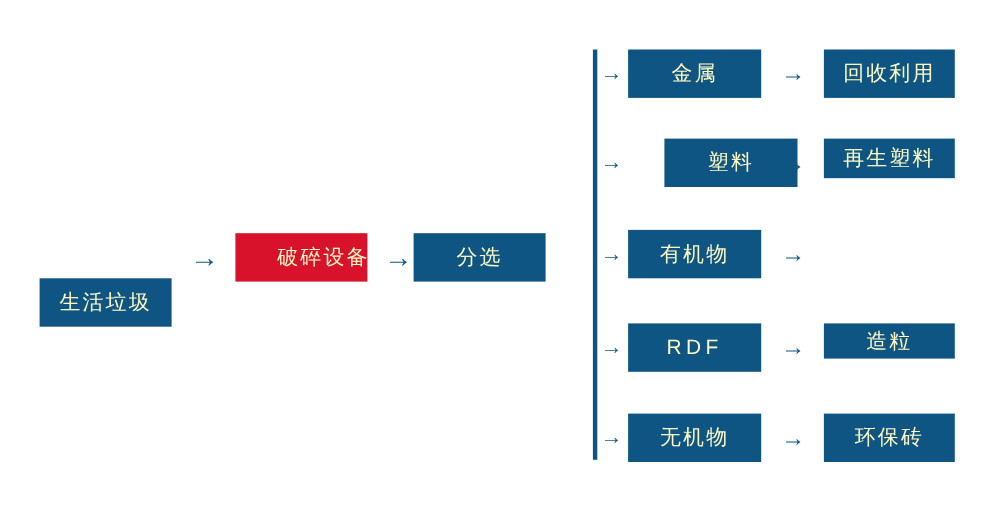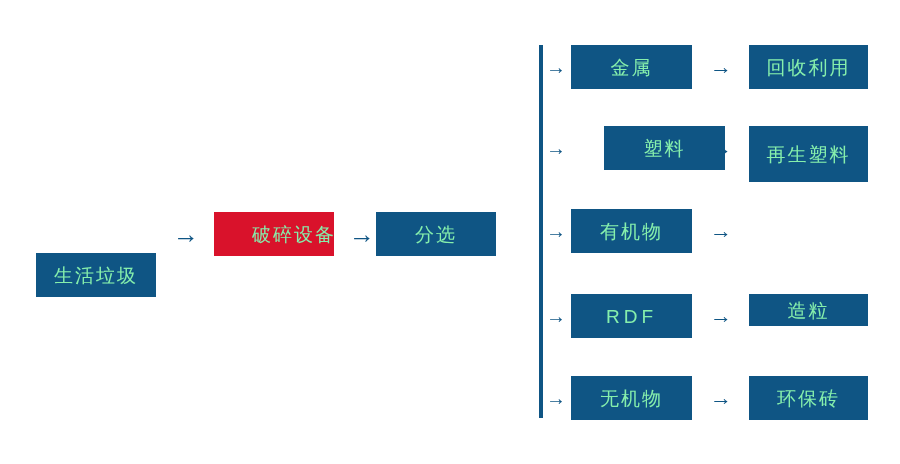--- a/index.html
+++ b/index.html
@@ -18,21 +18,21 @@
     overflow: hidden;
   }
 
   
   .node {
     position: absolute;
     display: flex;
     align-items: center;
     justify-content: center;
     box-sizing: border-box;
-    color: #86efac;
+    color: #fef9c3;
     font-size: 19px;
     letter-spacing: 2px;
     line-height: 1;
     white-space: nowrap;
     -webkit-font-smoothing: antialiased;
   }
   .node.blue { background: #0F5584; }
   .node.red  { background: #D9122B; }
   .node.latin { letter-spacing: 4px; font-size: 19px; }
 
@@ -75,21 +75,21 @@
   <div class="trunk" style="left:539px; top:45px; width:4px; height:373px;"></div>
 
   <div class="arrow branch" style="left:543px; top:46px; width:26px; height:42px;">→</div>
   <div class="node blue" style="left:571px; top:45px; width:121px; height:44px;">金属</div>
   <div class="arrow row" style="left:698px; top:45px; width:46px; height:44px;">→</div>
   <div class="node blue" style="left:749px; top:45px; width:119px; height:44px;">回收利用</div>
 
   <div class="arrow branch" style="left:543px; top:127px; width:26px; height:42px;">→</div>
   <div class="node blue" style="left:604px; top:126px; width:121px; height:44px;">塑料</div>
   <div class="arrow row" style="left:698px; top:126px; width:46px; height:44px;">→</div>
-  <div class="node blue" style="left:749px; top:126px; width:119px; height:56px;">再生塑料</div>
+  <div class="node blue" style="left:749px; top:126px; width:119px; height:36px;">再生塑料</div>
 
   <div class="arrow branch" style="left:543px; top:210px; width:26px; height:42px;">→</div>
   <div class="node blue" style="left:571px; top:209px; width:121px; height:44px;">有机物</div>
   <div class="arrow row" style="left:698px; top:209px; width:46px; height:44px;">→</div>
 
   <div class="arrow branch" style="left:543px; top:295px; width:26px; height:42px;">→</div>
   <div class="node blue latin" style="left:571px; top:294px; width:121px; height:44px;">RDF</div>
   <div class="arrow row" style="left:698px; top:294px; width:46px; height:44px;">→</div>
   <div class="node blue" style="left:749px; top:294px; width:119px; height:32px;">造粒</div>
 

